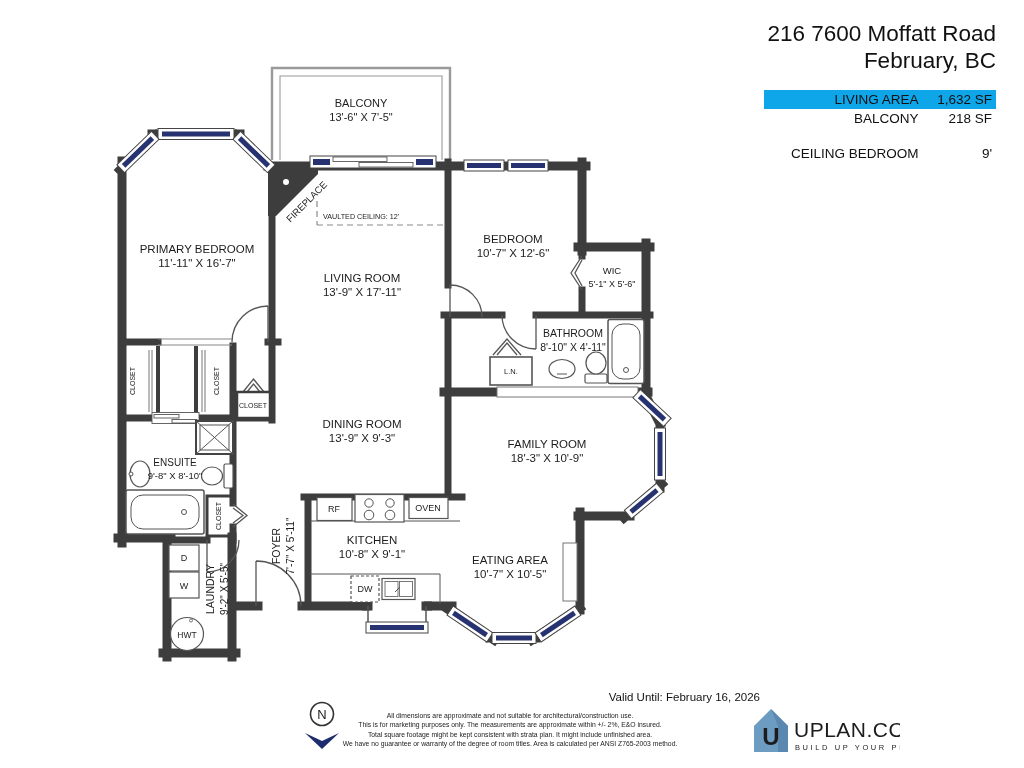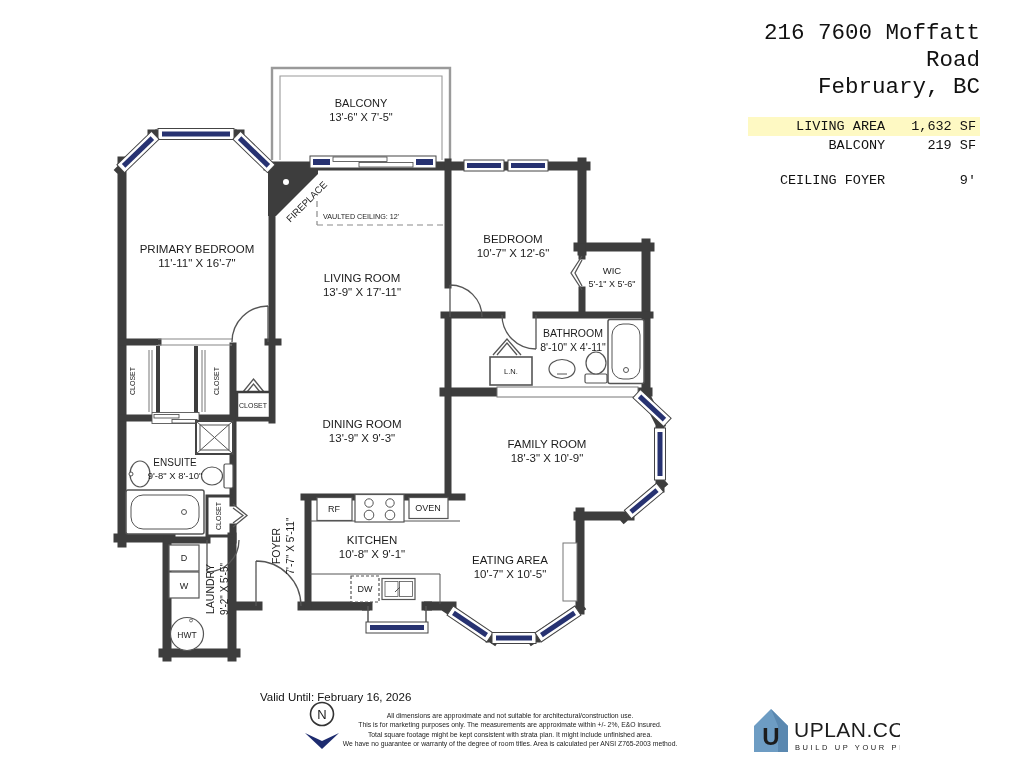--- a/index.html
+++ b/index.html
@@ -1,29 +1,29 @@
 <!DOCTYPE html>
 <html><head>
 <meta charset="utf-8">
 <style>
   html,body{margin:0;padding:0;background:#ffffff;}
   #page{position:relative;width:1024px;height:768px;background:#ffffff;overflow:hidden;
         font-family:"Liberation Sans",sans-serif;color:#1c1c1c;}
   svg text{font-family:"Liberation Sans",sans-serif;fill:#1c1c1c;}
   #plan{position:absolute;left:0;top:0;}
   
-  .hdr{position:absolute;top:20px;right:44px;width:232px;text-align:right;font-family:Liberation Mono, monospace;}
+  .hdr{position:absolute;top:20px;right:28px;width:232px;text-align:right;}
   .addr{font-size:22.5px;line-height:27px;color:#111;}
   .stats{margin-top:16px;width:100%;border-collapse:collapse;font-size:13.5px;color:#111;}
   .stats td{padding:2px 4px;}
   .stats .val{}
-  .row-hi td{background:#fef9c3;}
+  .row-hi td{background:#0ea5e9;}
   .row-gap td{height:12px;background:transparent;}
   
-  .valid{position:absolute;left:260px;top:691px;width:500px;text-align:left;
+  .valid{position:absolute;left:260px;top:691px;width:500px;text-align:right;
          font-size:11.5px;color:#111;}
   .disc{position:absolute;left:260px;top:711px;width:500px;text-align:center;
         font-size:6.8px;line-height:9.3px;color:#222;}
   .logo{position:absolute;}
 </style>
 </head>
 <body>
 
 <div id="page">
 
@@ -306,27 +306,27 @@
     <div class="addr">216 7600 Moffatt Road</div>
     <div class="addr">February, BC</div>
     <table class="stats">
       <tbody>
         <tr class="row-hi">
           <td>LIVING AREA</td>
           <td class="val">1,632 SF</td>
         </tr>
         <tr>
           <td>BALCONY</td>
-          <td class="val">219 SF</td>
+          <td class="val">218 SF</td>
         </tr>
         <tr class="row-gap">
             <td colspan="2"></td>
           </tr>
         <tr>
-          <td>CEILING FOYER</td>
+          <td>CEILING BEDROOM</td>
           <td class="val">9'</td>
         </tr>
       </tbody>
     </table>
   </div>
 
   <div class="valid">Valid Until: February 16, 2026</div>
   <div class="disc">
     <div>All dimensions are approximate and not suitable for architectural/construction use.</div>
     <div>This is for marketing purposes only. The measurements are approximate within +/- 2%, E&amp;O insured.</div>

